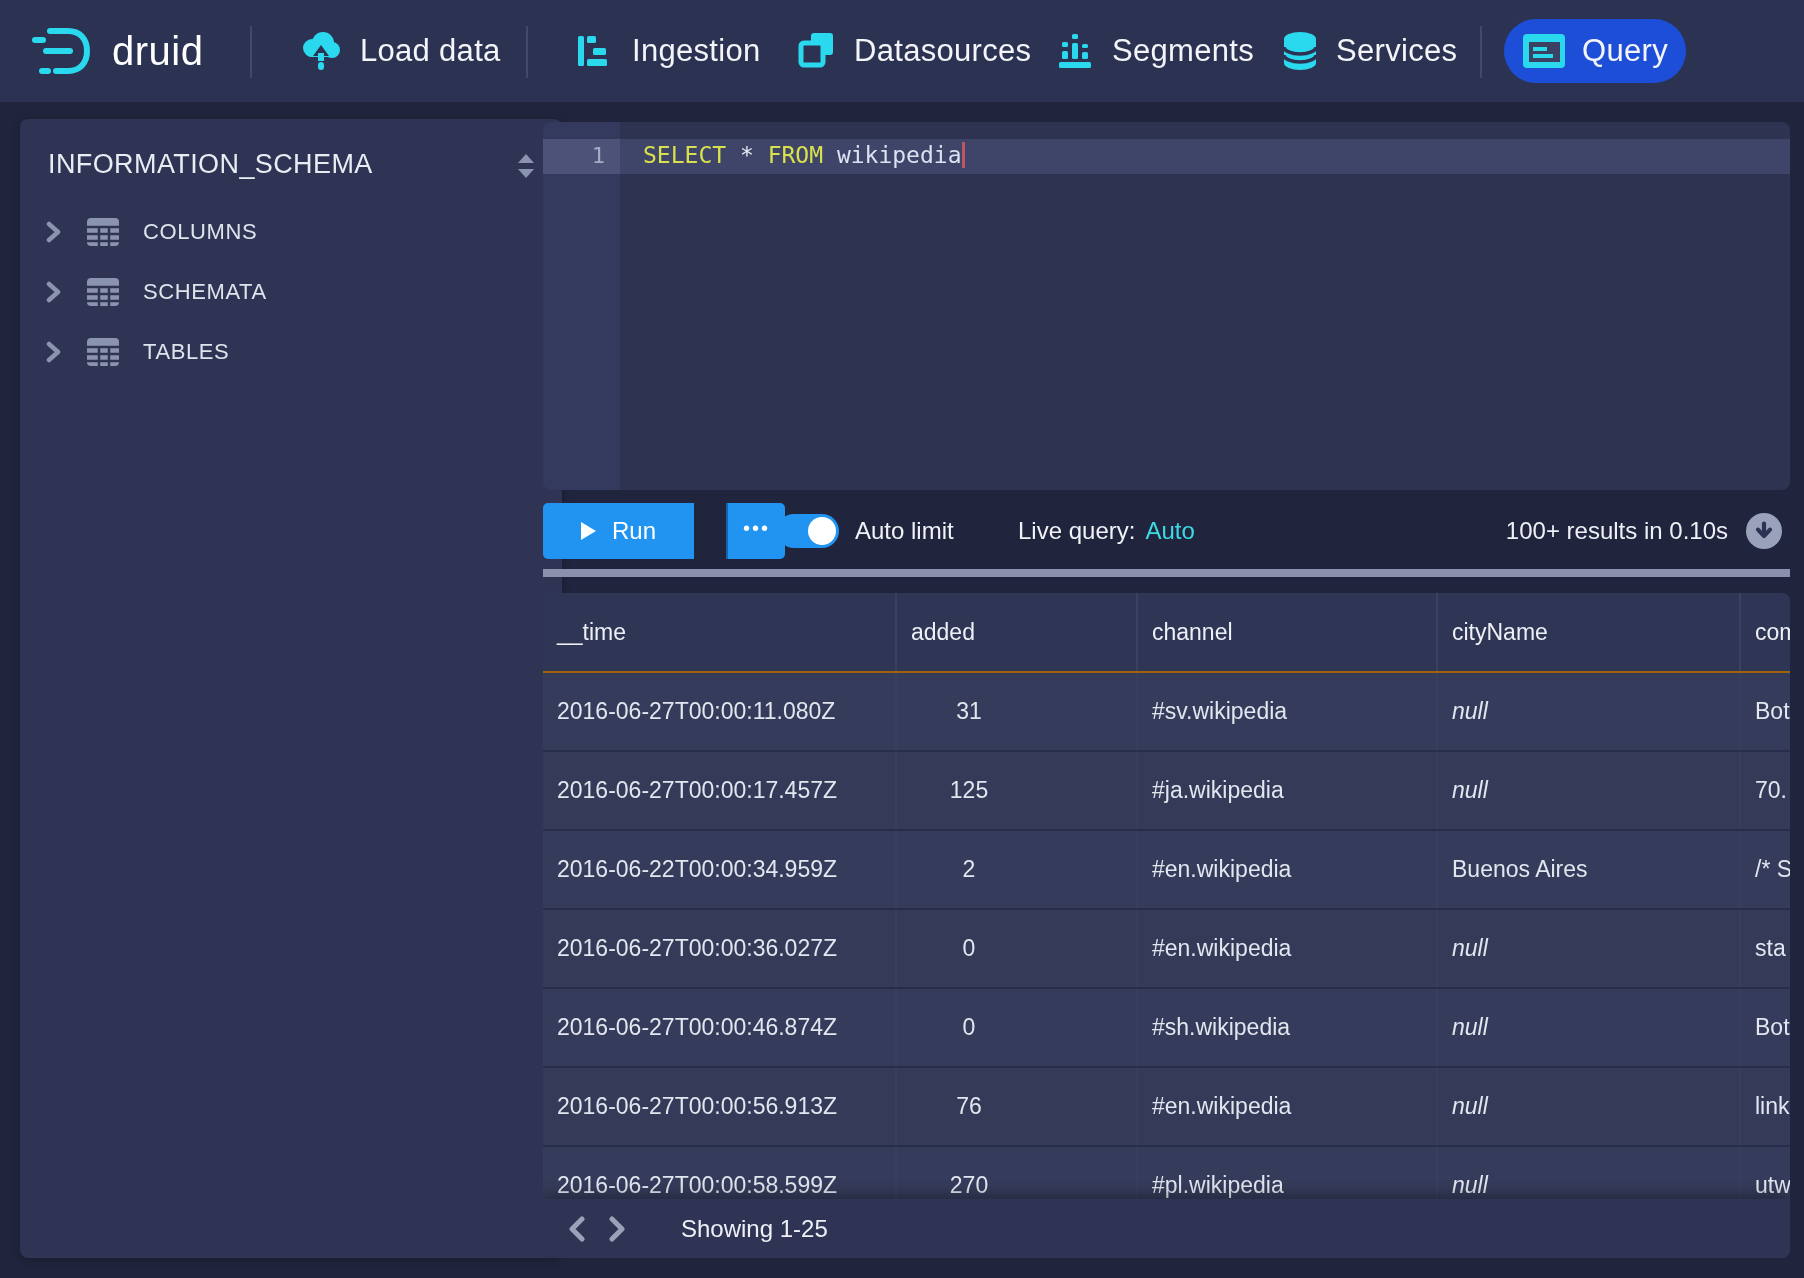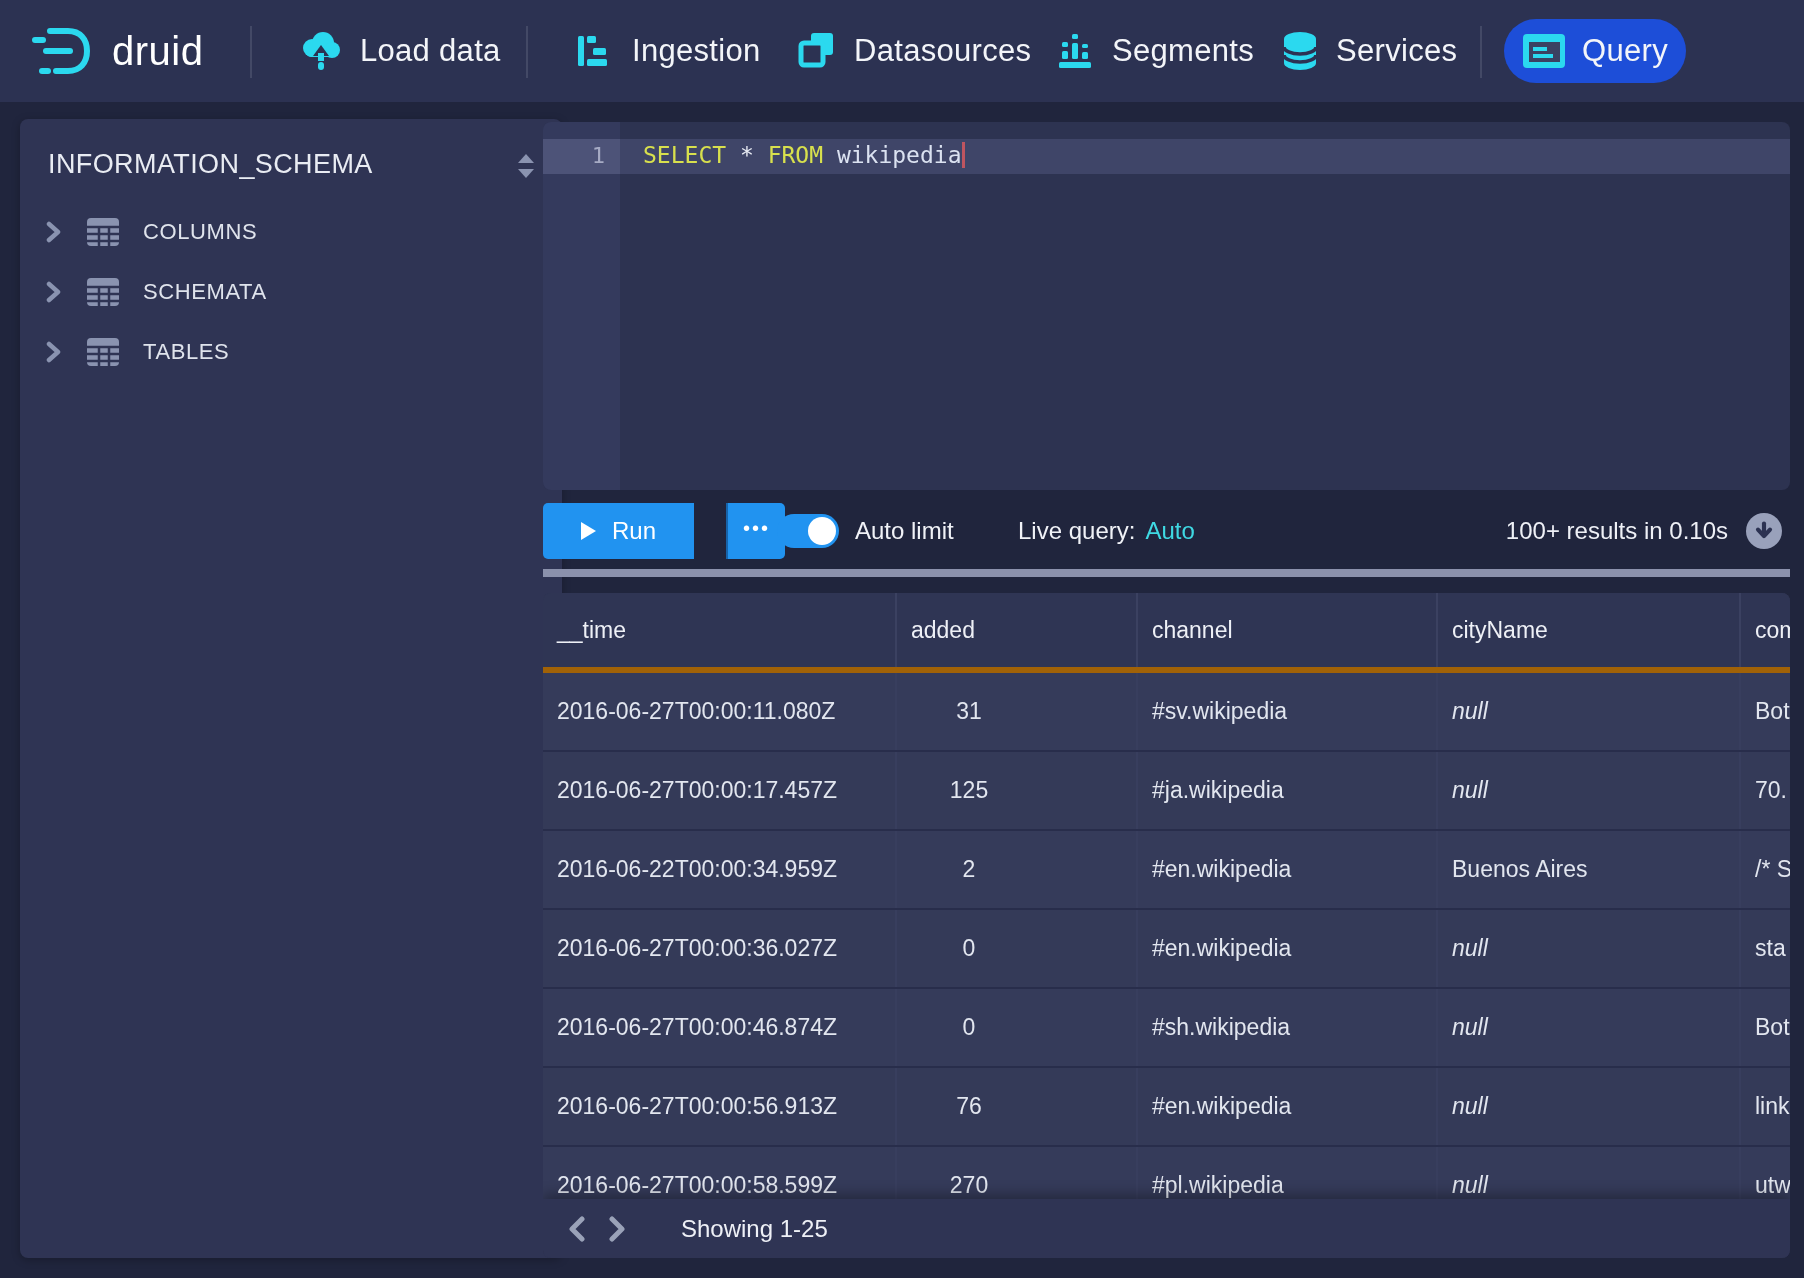--- a/index.html
+++ b/index.html
@@ -59,21 +59,21 @@
   .livequery-value{color:#3fd9e3;margin-left:10px;cursor:pointer;}
   .results-summary{right:62px;top:0;height:56px;display:flex;align-items:center;font-size:24px;color:#eef0f6;}
   .download-btn{right:8px;top:10px;width:36px;height:36px;border-radius:50%;background:#99a1bb;
     display:flex;align-items:center;justify-content:center;cursor:pointer;}
 
   
   .splitter{left:543px;top:569px;width:1247px;height:8px;background:#8b91ac;cursor:row-resize;}
 
   
   .results{left:543px;top:593px;width:1247px;height:665px;border-radius:8px;background:#313754;overflow:hidden;}
-  .thead{left:0;top:0;right:0;height:80px;display:flex;background:#2f3554;border-bottom:6px solid #a16207;box-sizing:border-box;}
+  .thead{left:0;top:0;right:0;height:80px;display:flex;background:#2f3554;border-bottom:2px solid #a16207;box-sizing:border-box;}
   .th{display:flex;align-items:center;padding-left:14px;box-sizing:border-box;
     font-size:23px;color:#eef0f6;border-right:2px solid #3b4161;overflow:hidden;white-space:nowrap;cursor:pointer;}
   .tbody{left:0;top:80px;right:0;bottom:0;overflow:hidden;}
   .tr{display:flex;height:79px;box-sizing:border-box;border-bottom:2px solid #282d4b;background:#343a58;}
   .tr:nth-child(odd){background:#353b5a;}
   .td{display:flex;align-items:center;padding-left:14px;box-sizing:border-box;
     font-size:23px;color:#e2e6ef;border-right:2px solid #383e5e;overflow:hidden;white-space:nowrap;cursor:pointer;}
   .c-time{width:354px;}
   .c-added{width:241px;justify-content:center;padding-left:0;padding-right:95px;}
   .th.c-added{justify-content:flex-start;padding-left:14px;padding-right:0;}

